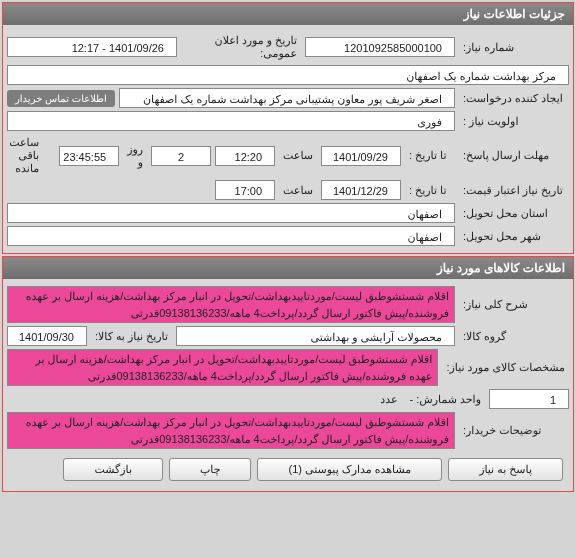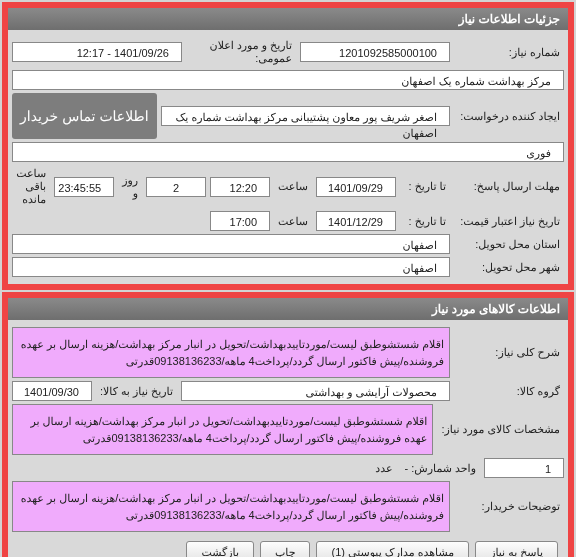--- a/index.html
+++ b/index.html
@@ -7,21 +7,21 @@
   font-family: Tahoma, Arial, sans-serif;
   font-size: 11px;
   background: #d4d4d4;
   direction: rtl;
   width: 576px;
   height: 557px;
   overflow: hidden;
 }
 .panel {
   background: #d9d9d9;
-  border: 6px solid #ef4444;
+  border: 1px solid #ef4444;
   margin: 2px;
 }
 .panel-header {
   background: linear-gradient(to bottom, #8a8a8a, #6e6e6e);
   color: #fff;
   padding: 4px 8px;
   font-size: 12px;
   font-weight: bold;
 }
 .form-body {
@@ -31,67 +31,67 @@
 .row {
   display: flex;
   align-items: center;
   margin: 3px 0;
   gap: 4px;
 }
 .lbl {
   min-width: 110px;
   padding: 2px 4px;
   color: #222;
-  text-align: right;
+  text-align: left;
 }
 .lbl.sm { min-width: 50px; }
 .fld {
   background: #fff;
   border: 1px solid #888;
   padding: 2px 12px;
   height: 20px;
   line-height: 16px;
   color: #222;
   flex: 1;
   min-width: 60px;
 }
 .fld.fixed { flex: 0 0 auto; }
 .w80 { width: 80px; }
-.w60 { width: 60px; }
+.w60 { width: 60px; margin-left: 12px; }
 .w50 { width: 50px; }
 .w150 { width: 150px; }
 .w170 { width: 170px; }
 .link-pill {
   background: #7d7d7d;
   color: #fff;
   border-radius: 3px;
-  padding: 15px 8px;
-  font-size: 14px;
+  padding: 3px 8px;
+  font-size: 10px;
   white-space: nowrap;
 }
 .txtarea {
-  background: #f0abfc;
+  background: #ec4899;
   border: 1px solid #888;
-  padding: 8px 5px;
+  padding: 1px 5px;
   color: #222;
   flex: 1;
   line-height: 1.5;
   min-height: 28px;
 }
 .btn-row {
   display: flex;
   gap: 6px;
   padding: 6px;
   justify-content: flex-start;
 }
 .btn {
   background: linear-gradient(to bottom, #fdfdfd, #e2e2e2);
   border: 1px solid #888;
   border-radius: 3px;
-  padding: 4px 14px;
+  padding: 4px 30px;
   font-size: 11px;
   color: #222;
   cursor: pointer;
 }
 .note {
   padding: 2px 4px;
   color: #222;
 }
 </style>
 </head>
@@ -112,20 +112,21 @@
       <div class="fld">مرکز بهداشت شماره یک اصفهان</div>
     </div>
 
     <div class="row">
       <div class="lbl">ایجاد کننده درخواست:</div>
       <div class="fld">اصغر شریف پور معاون پشتیبانی مرکز بهداشت شماره یک اصفهان</div>
       <div class="link-pill">اطلاعات تماس خریدار</div>
     </div>
 
     <div class="row">
+      <div class="lbl">اولویت نیاز :</div>
       <div class="fld">فوری</div>
     </div>
 
     <div class="row">
       <div class="lbl">مهلت ارسال پاسخ:</div>
       <div class="lbl sm">تا تاریخ :</div>
       <div class="fld fixed w80">1401/09/29</div>
       <div class="note">ساعت</div>
       <div class="fld fixed w50">12:20</div>
       <div class="fld fixed w50" style="text-align:center">2</div>

